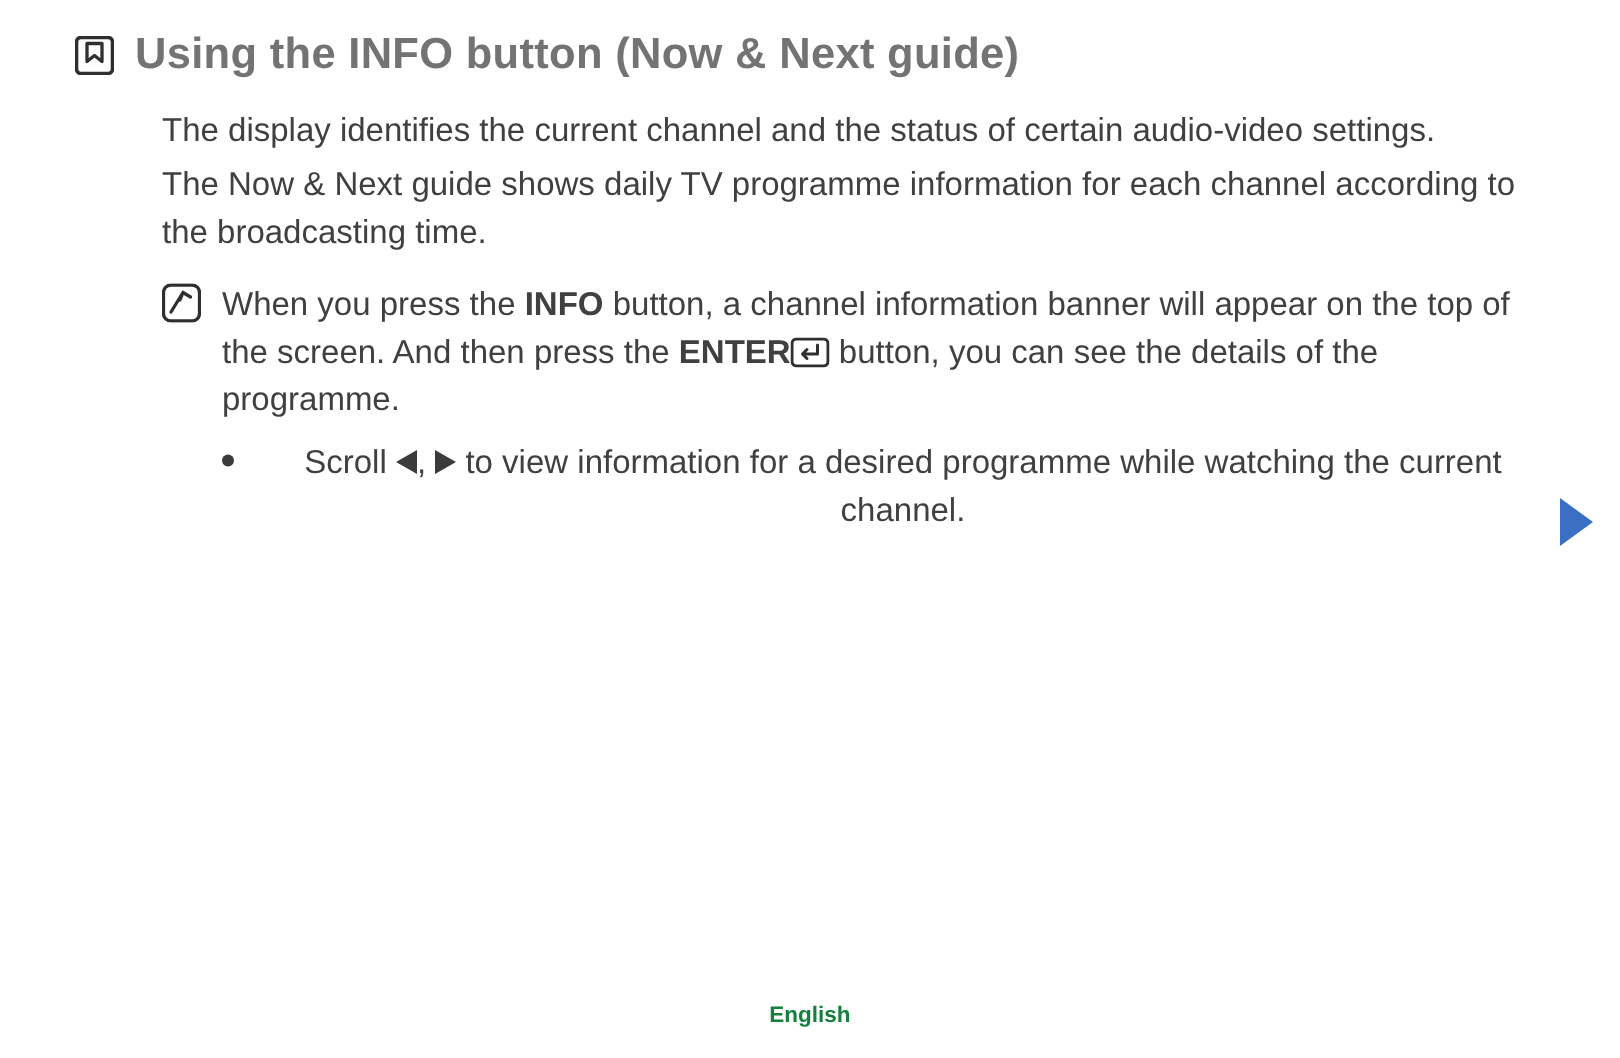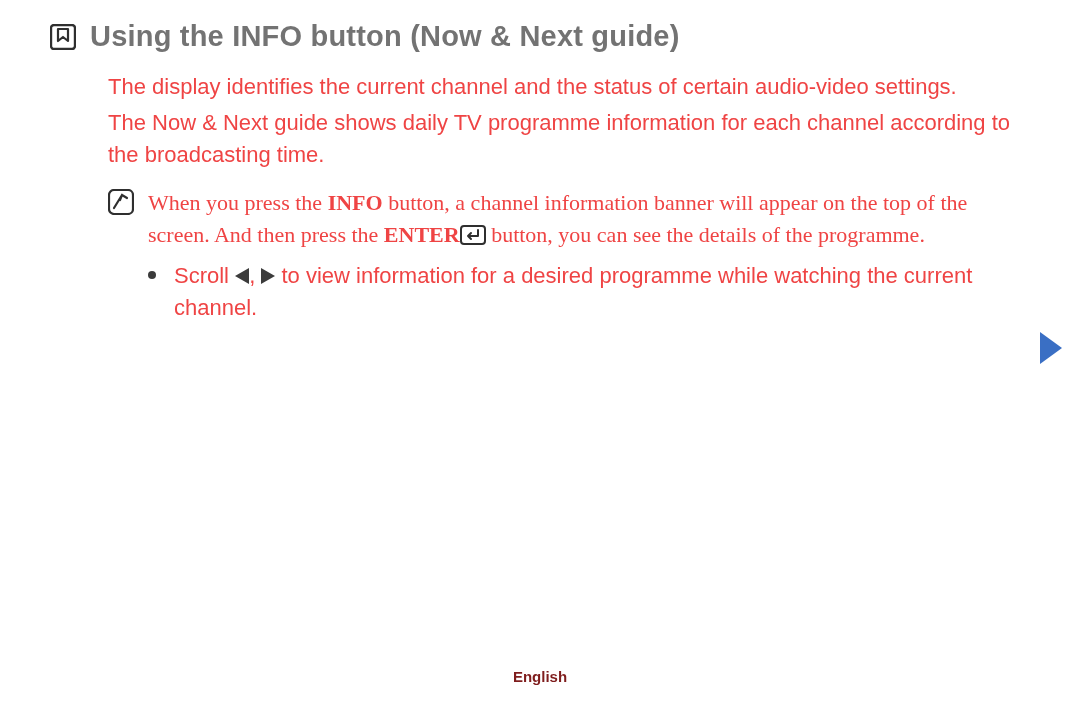--- a/index.html
+++ b/index.html
@@ -28,48 +28,49 @@
     h1.title {
       font-size: 29px;
       font-weight: bold;
       color: #737373;
       letter-spacing: 0.2px;
     }
     .body {
       margin-left: 58px;
       font-size: 22px;
       line-height: 1.45;
-      color: #ef4444;
+      color: #404040;
     }
     .para { margin-bottom: 4px; }
     .note-block {
       display: flex;
       align-items: flex-start;
       margin-top: 16px;
       margin-bottom: 10px;
     }
     .note-icon {
       width: 26px;
       height: 26px;
       margin-right: 14px;
       margin-top: 2px;
       flex-shrink: 0;
     }
     .note-icon svg { display: block; }
-    .note-text { flex: 1; font-family: Liberation Serif, serif; }
+    .note-text { flex: 1; }
     .bold { font-weight: bold; }
     .enter-icon {
       display: inline-block;
       vertical-align: -3px;
     }
     .enter-icon svg { display: block; }
     ul.bullets {
       list-style: none;
       margin-left: 40px;
       margin-top: 4px;
+      text-align: center;
     }
     ul.bullets li {
       position: relative;
       padding-left: 26px;
       margin-bottom: 10px;
     }
     ul.bullets li::before {
       content: "";
       position: absolute;
       left: 0;
@@ -117,21 +118,21 @@
       cursor: pointer;
     }
     .footer-lang {
       position: absolute;
       bottom: 20px;
       left: 0;
       width: 100%;
       text-align: center;
       font-size: 15px;
       font-weight: bold;
-      color: #7f1d1d;
+      color: #15803d;
     }
   </style>
 </head>
 <body>
 
 <div class="heading-row">
   <span class="bookmark-icon">
     <svg width="26" height="26" viewBox="0 0 26 26">
       <rect x="1" y="1" width="24" height="24" rx="3" fill="none" stroke="#2f2f2f" stroke-width="2.4"></rect>
       <path d="M8 5 H18 V17 L13 13 L8 17 Z" fill="none" stroke="#2f2f2f" stroke-width="2.2" stroke-linejoin="round"></path>

